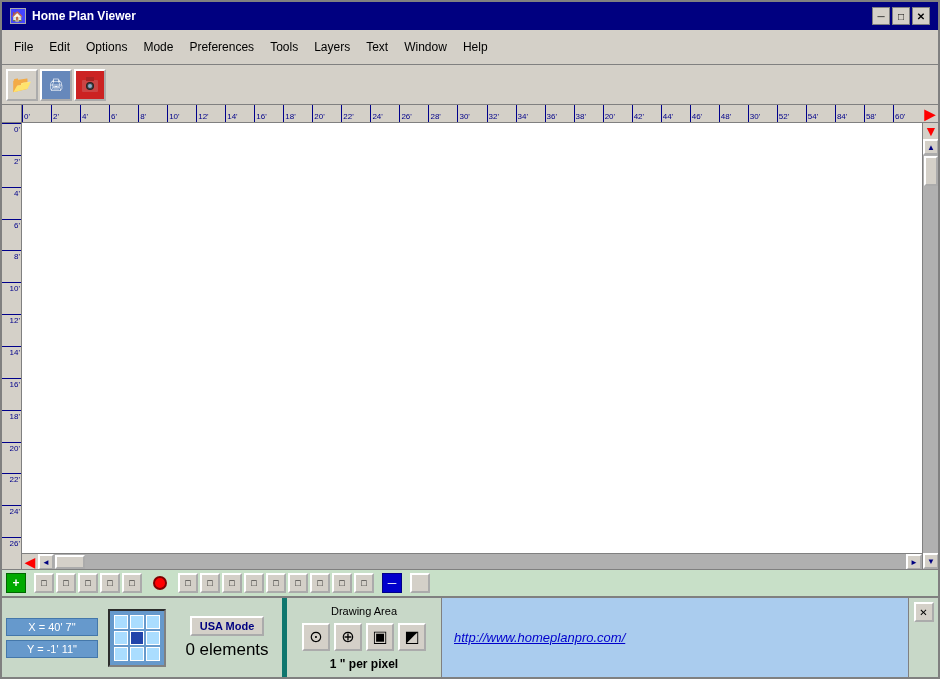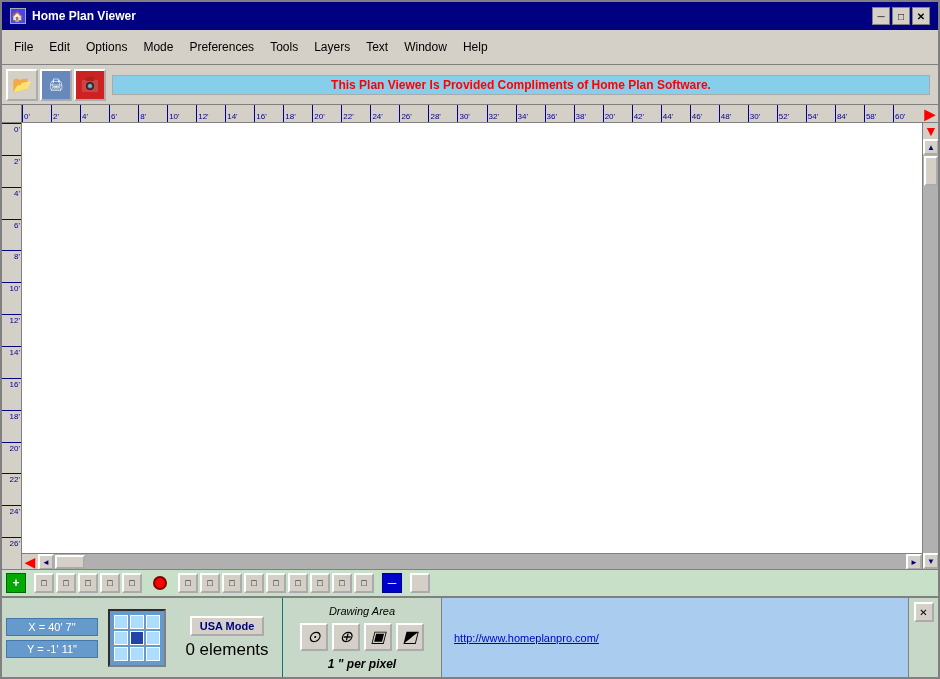--- a/index.html
+++ b/index.html
@@ -380,23 +380,22 @@
     }
 
     #status-drawing {
       width: 160px;
       display: flex;
       flex-direction: column;
       align-items: center;
       justify-content: center;
       padding: 4px;
       gap: 6px;
-      border-left: 1px solid #0f766e;
+      border-left: 5px solid #0f766e;
       border-right: 1px solid #808080;
-      font-style: italic;
     }
     .drawing-label {
       font-size: 11px;
       color: black;
     }
     .drawing-tools {
       display: flex;
       gap: 4px;
     }
     .draw-btn {
@@ -419,24 +418,25 @@
     #status-links {
       flex: 1;
       display: flex;
       flex-direction: column;
       justify-content: center;
       padding: 8px 12px;
       gap: 6px;
       background: #aaccee;
     }
     .link-text {
-      font-size: 11px;
+      font-size: 13px;
       color: #0000cc;
       text-decoration: underline;
       cursor: pointer;
+      font-style: italic;
     }
     .link-label {
       font-size: 11px;
       color: black;
     }
 
     #status-right-icon {
       width: 30px;
       display: flex;
       align-items: flex-start;
@@ -527,23 +527,20 @@
     <div class="toolbar-btn">📂</div>
     <div class="toolbar-btn" style="background:#6688bb; color:white; font-size:12px;">🖨</div>
     <div class="toolbar-btn" style="background:#cc2222; color:white;">
       <svg width="20" height="20" viewBox="0 0 20 20">
         <rect x="2" y="5" width="16" height="12" rx="1" fill="#cc4444"></rect>
         <rect x="6" y="2" width="8" height="4" fill="#aa2222"></rect>
         <circle cx="10" cy="11" r="4" fill="#222"></circle>
         <circle cx="10" cy="11" r="3" fill="#444"></circle>
         <circle cx="10" cy="11" r="2" fill="#88aacc"></circle>
       </svg>
-    </div>
-    <div id="banner">
-      <span>This Plan Viewer Is Provided Compliments of Home Plan Software.</span>
     </div>
   </div>
 
   <div id="content-area">
 
     <div id="ruler-top">
       <div id="ruler-top-corner"></div>
       <div id="ruler-top-scale">
         <div class="ruler-top-marks">
           <div class="ruler-mark-top" style="width:30px">0'</div>

